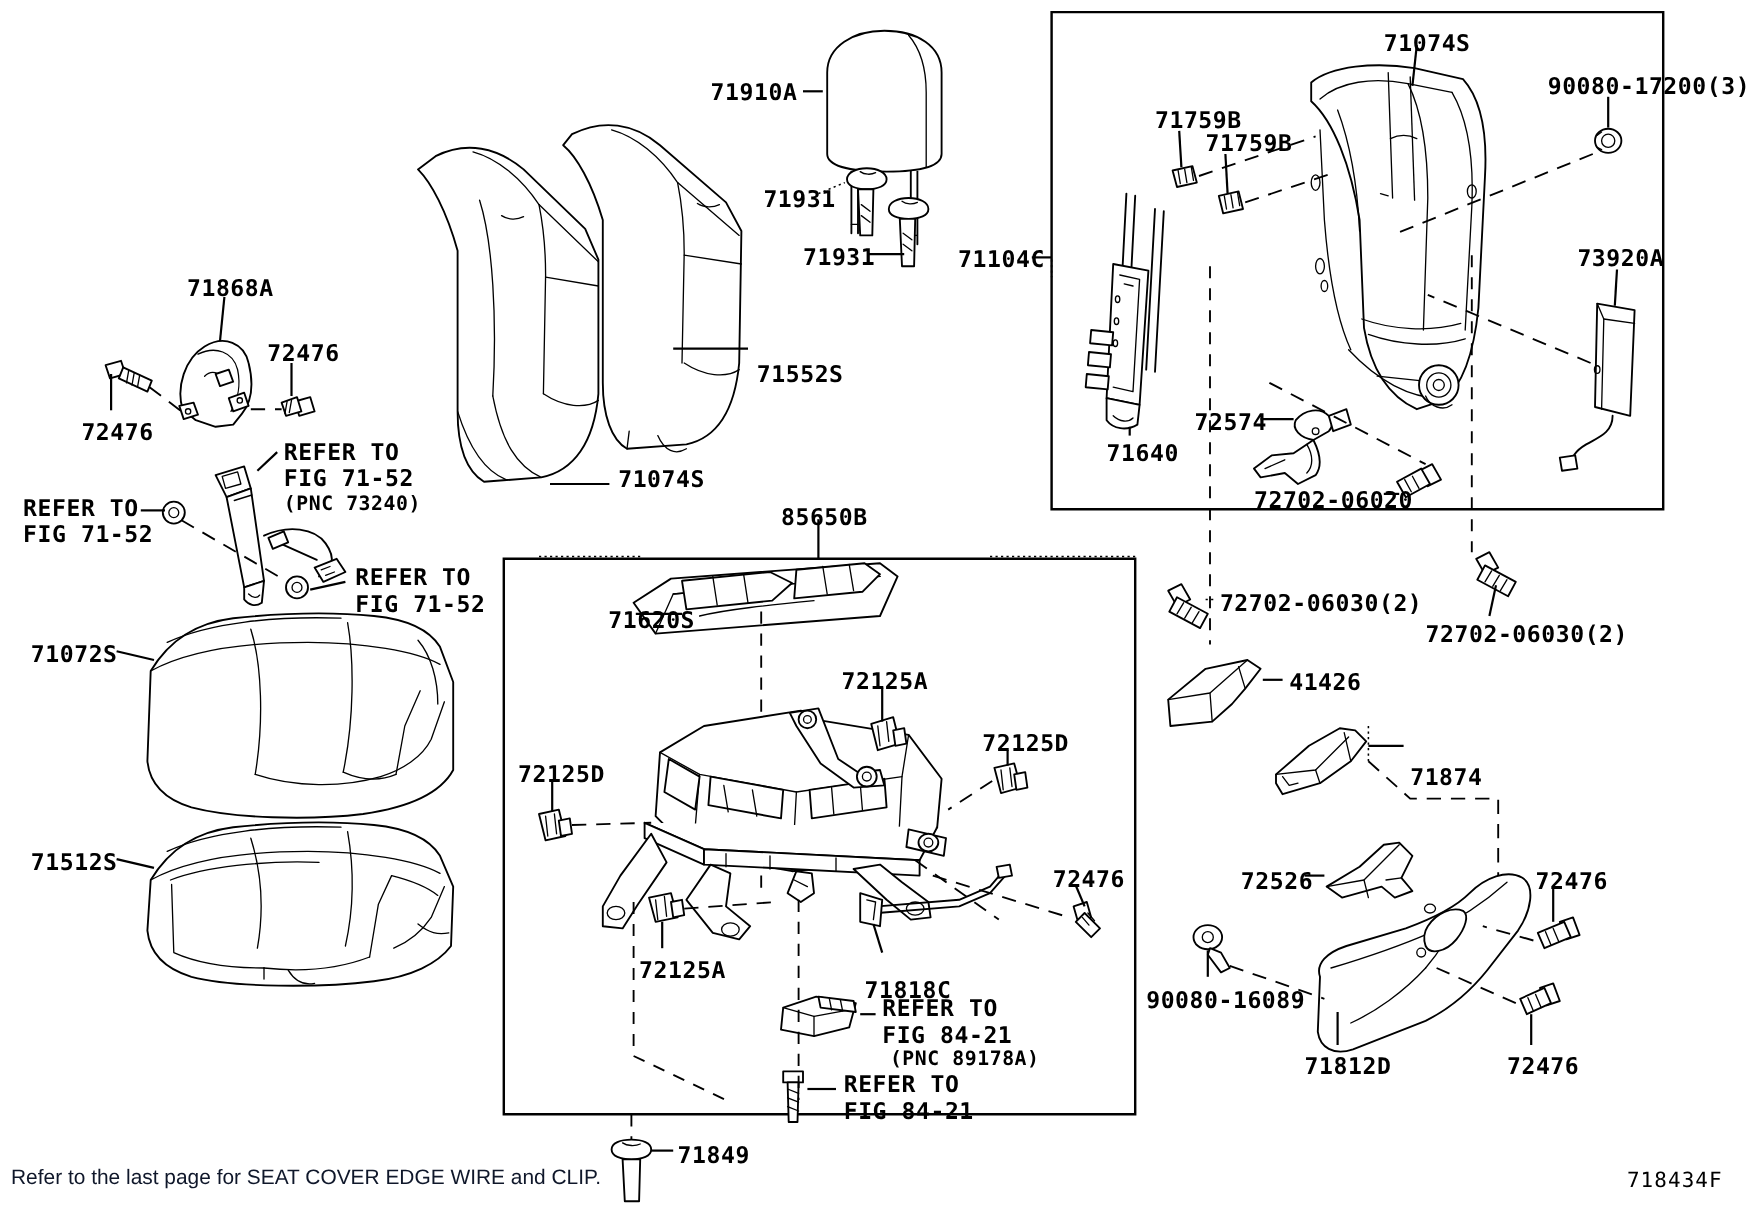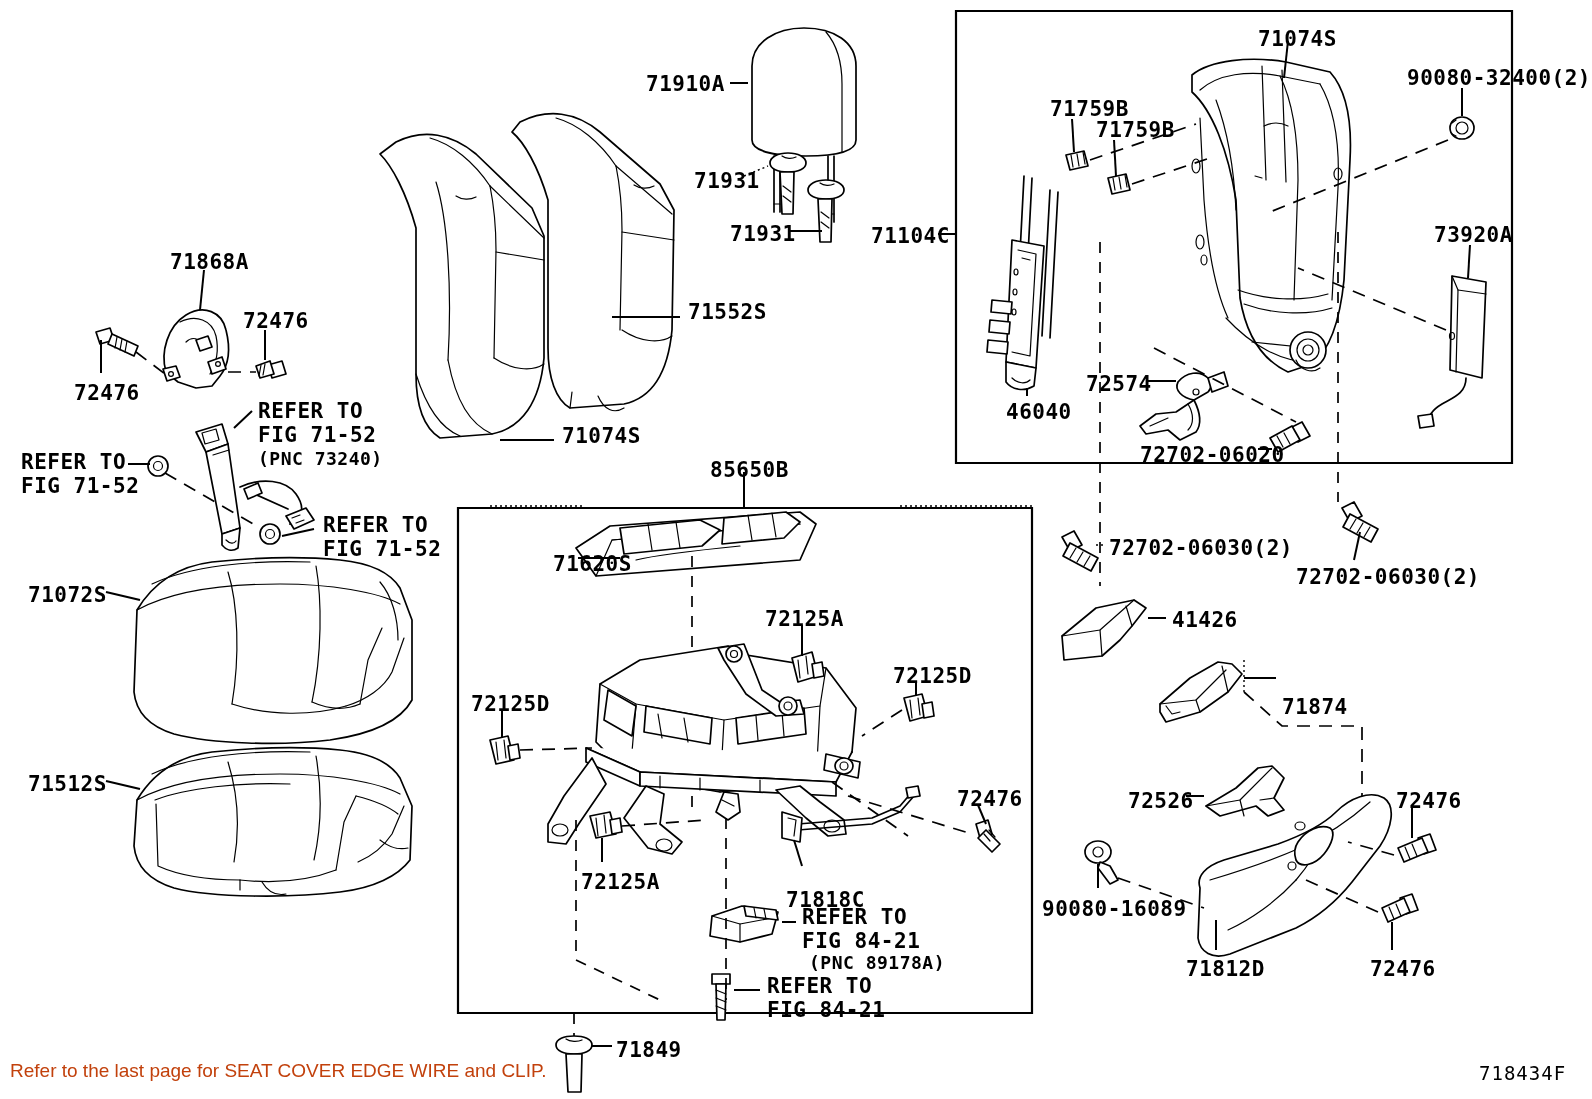--- a/index.html
+++ b/index.html
@@ -5,21 +5,21 @@
 <style>
   html,body{margin:0;padding:0;background:#ffffff;}
   body{width:1592px;height:1099px;position:relative;overflow:hidden;
        font-family:"DejaVu Sans Mono","Liberation Mono",monospace;color:#000;}
   #sheet{position:absolute;left:0;top:0;width:1592px;height:1099px;}
   svg.art{position:absolute;left:0;top:0;width:1592px;height:1099px;overflow:visible;}
   .lbl{position:absolute;white-space:nowrap;font-family:"DejaVu Sans Mono","Liberation Mono",monospace;
        font-weight:bold;font-size:21px;letter-spacing:0.5px;line-height:1.18;color:#000;}
   .lbl.sub{font-size:18px;font-weight:bold;}
   .note{position:absolute;white-space:nowrap;font-family:"Liberation Sans","DejaVu Sans",sans-serif;
-        font-size:19px;color:#c2410c;}
+        font-size:19px;color:#0f172a;}
   .figid{position:absolute;white-space:nowrap;font-family:"DejaVu Sans Mono","Liberation Mono",monospace;
          font-size:19px;letter-spacing:1px;color:#000;}
 </style>
 </head>
 <body>
 
 <div id="sheet">
 
   <svg class="art" viewBox="0 0 1592 1099">
     <defs>
@@ -526,29 +526,29 @@
   <div class="lbl sub" style="left:258px;top:448px">(PNC 73240)</div>
   <div class="lbl" style="left:21px;top:450px">REFER TO</div>
   <div class="lbl" style="left:21px;top:474px">FIG 71-52</div>
   <div class="lbl" style="left:323px;top:513px">REFER TO</div>
   <div class="lbl" style="left:323px;top:537px">FIG 71-52</div>
   <div class="lbl" style="left:28px;top:583px">71072S</div>
   <div class="lbl" style="left:28px;top:772px">71512S</div>
   <div class="lbl" style="left:646px;top:72px">71910A</div>
   <div class="lbl" style="left:694px;top:169px">71931</div>
   <div class="lbl" style="left:730px;top:222px">71931</div>
-  <div class="lbl" style="left:688px;top:300px">71552S</div>
+  <div class="lbl" style="left:688px;top:328px">71552S</div>
   <div class="lbl" style="left:562px;top:424px">71074S</div>
   <div class="lbl" style="left:871px;top:224px">71104C</div>
   <div class="lbl" style="left:1050px;top:97px">71759B</div>
   <div class="lbl" style="left:1096px;top:118px">71759B</div>
   <div class="lbl" style="left:1258px;top:27px">71074S</div>
-  <div class="lbl" style="left:1407px;top:66px">90080-32400(2)</div>
+  <div class="lbl" style="left:1407px;top:66px">90080-17200(3)</div>
   <div class="lbl" style="left:1434px;top:223px">73920A</div>
-  <div class="lbl" style="left:1006px;top:400px">46040</div>
+  <div class="lbl" style="left:1006px;top:400px">71640</div>
   <div class="lbl" style="left:1086px;top:372px">72574</div>
   <div class="lbl" style="left:1140px;top:443px">72702-06020</div>
   <div class="lbl" style="left:1109px;top:536px">72702-06030(2)</div>
   <div class="lbl" style="left:1296px;top:565px">72702-06030(2)</div>
   <div class="lbl" style="left:710px;top:458px">85650B</div>
   <div class="lbl" style="left:553px;top:552px">71620S</div>
   <div class="lbl" style="left:765px;top:607px">72125A</div>
   <div class="lbl" style="left:893px;top:664px">72125D</div>
   <div class="lbl" style="left:471px;top:692px">72125D</div>
   <div class="lbl" style="left:581px;top:870px">72125A</div>

